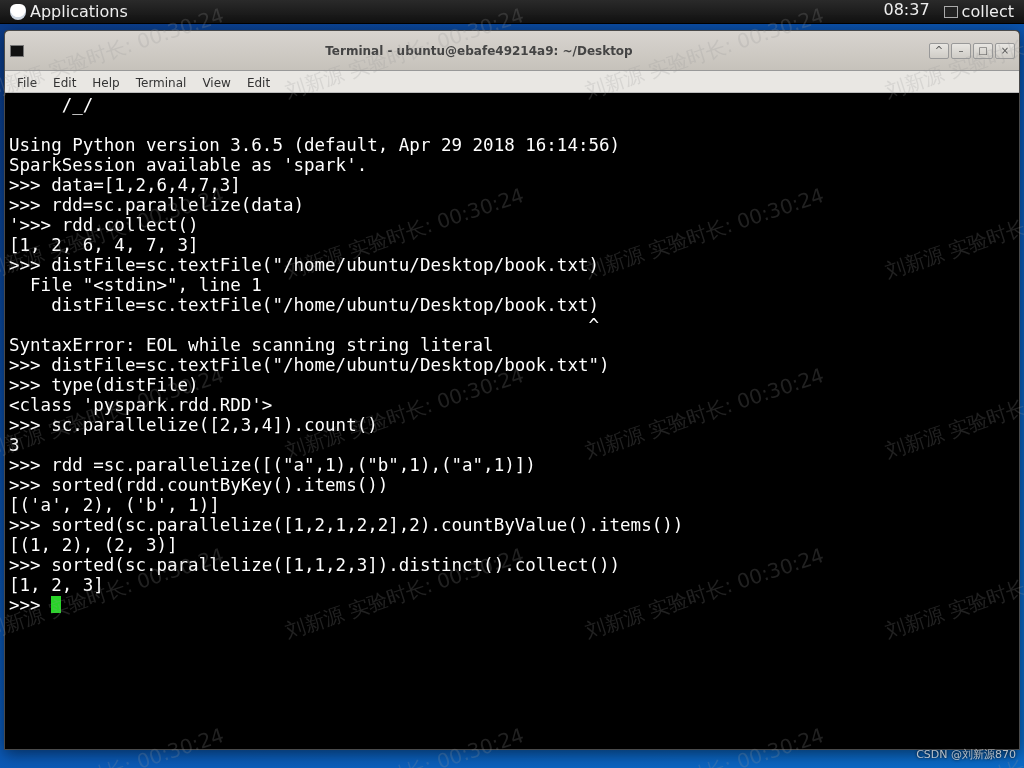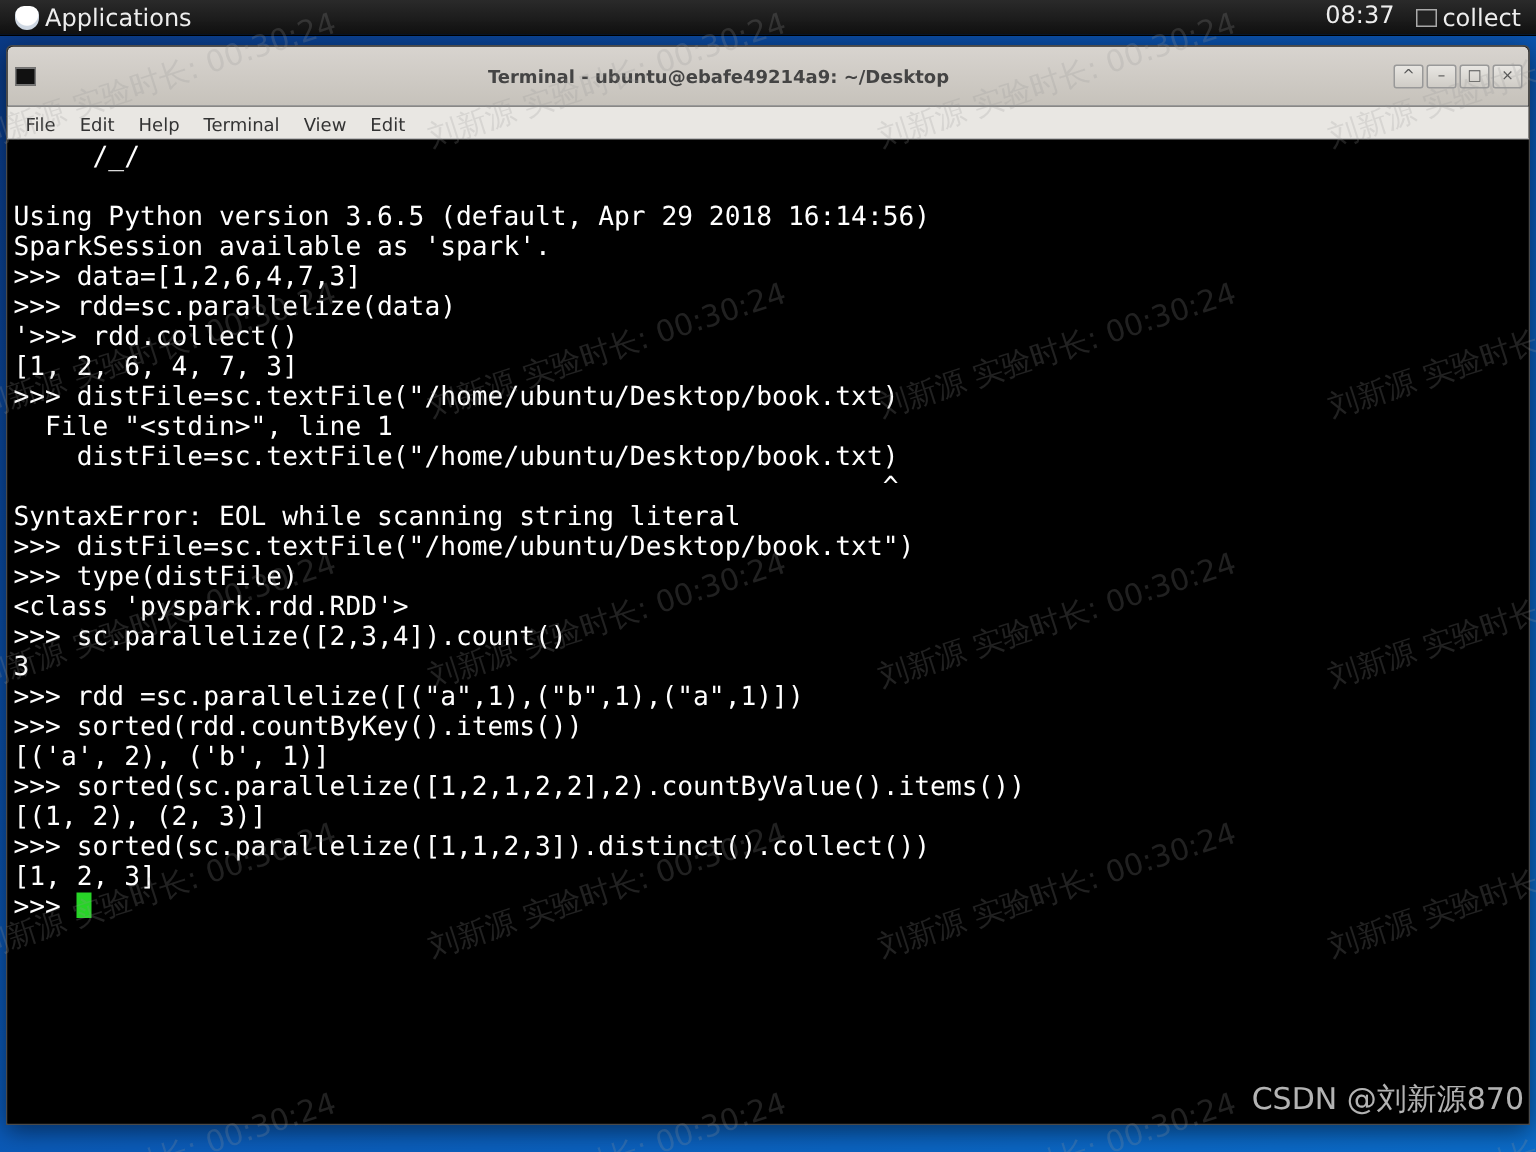--- a/index.html
+++ b/index.html
@@ -103,23 +103,23 @@
     padding: 2px 4px 4px 4px;
     white-space: pre;
     overflow: hidden;
   }
   .cursor {
     display:inline-block; width:10px; height:17px;
     background:#27d427; vertical-align: -2px;
   }
 
   .csdn-wm {
-    position:absolute; right:8px; bottom:22px;
+    position:absolute; right:8px; bottom:6px;
     color: rgba(230,230,230,.78);
-    font-size: 20px;
+    font-size: 11px;
     text-shadow: 0 0 3px #000;
   }
 
   
   .wm-layer {
     position:absolute; inset:0;
     pointer-events:none;
     overflow:hidden;
   }
   .wm {

